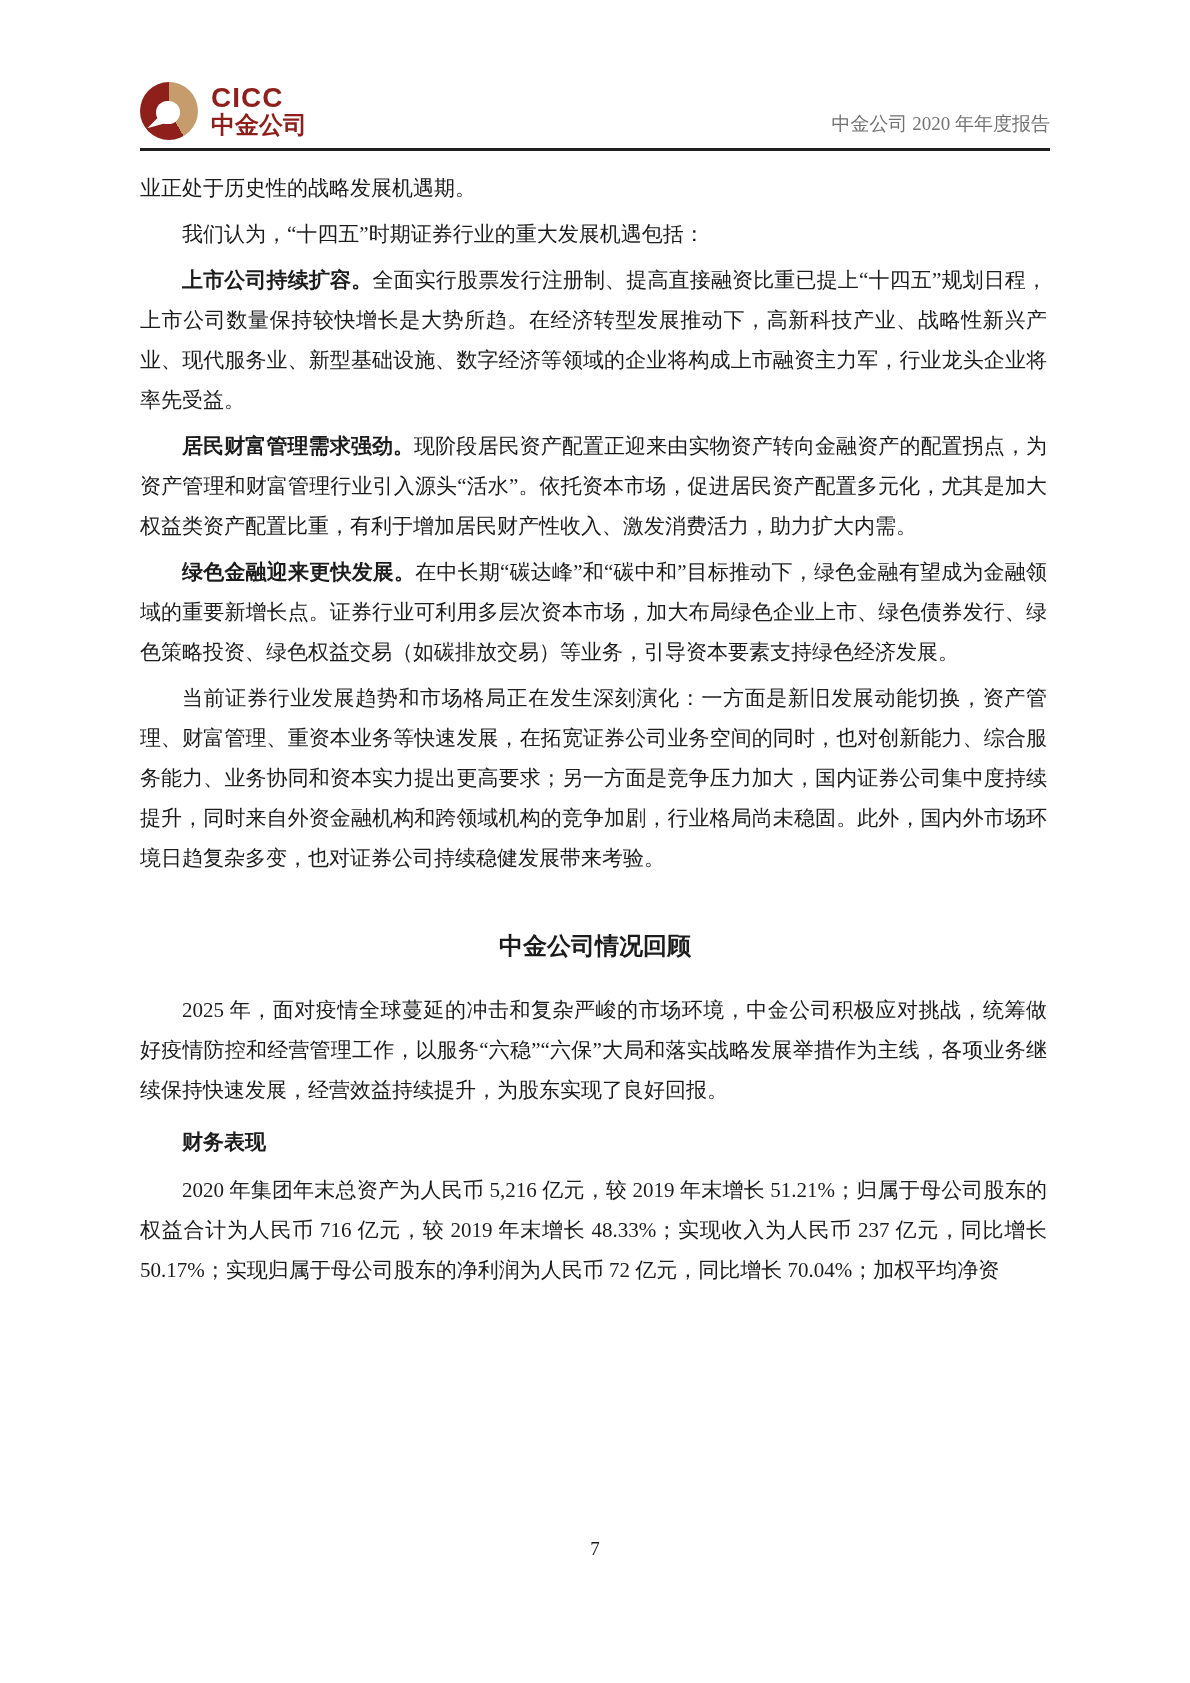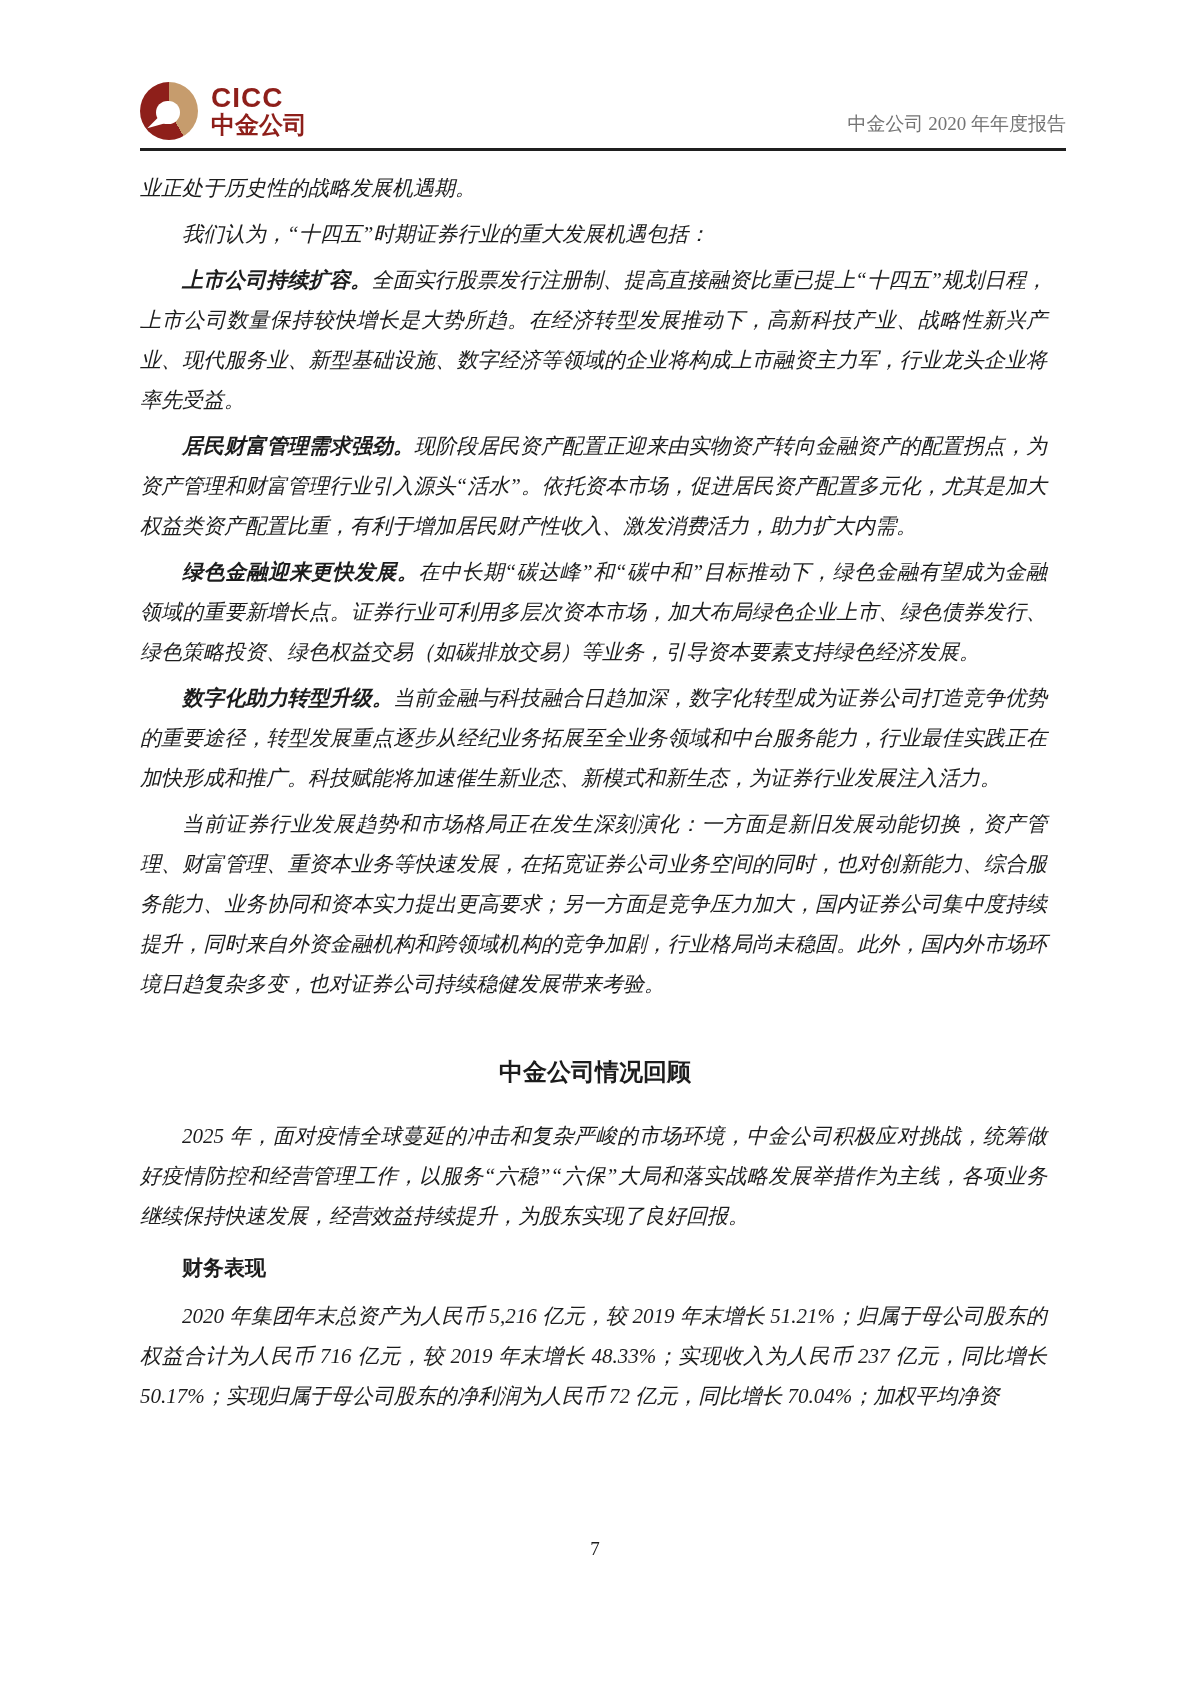--- a/index.html
+++ b/index.html
@@ -7,21 +7,21 @@
     position:relative;
     width:1190px; height:1683px;
     background:#ffffff;
     font-family:"Liberation Serif","DejaVu Serif",serif;
     color:#1c1c1c;
     overflow:hidden;
   }
 
   
   .header {
-    position:absolute; top:82px; left:140px; right:124px;
+    position:absolute; top:82px; left:140px; right:140px;
   }
   .header-row {
     display:flex; justify-content:space-between; align-items:flex-end;
     padding-bottom:8px;
     border-bottom:3px solid #1f1f1f;
   }
   .logo { display:flex; align-items:center; gap:13px; }
   .logo-disc {
     width:58px; height:58px; border-radius:50%;
     background:conic-gradient(#C69C6D 0deg 150deg, #8E1F1A 150deg 360deg);
@@ -46,21 +46,21 @@
     font-weight:bold; font-size:24px; color:#8E1F1A;
   }
   .header-title { font-size:19px; color:#737373; padding-bottom:3px; }
 
   
   .doc-body {
     position:absolute; top:168px; left:140px; right:140px;
     font-size:21px; line-height:40px;
     text-align:justify;
   }
-  .doc-body p { margin:0 3px 6px 0;font-style:italic; }
+  .doc-body p { margin:0 3px 6px 0; }
   .indent { text-indent:2em; }
   .lead {
     font-weight:bold;
     font-family:"Liberation Sans","DejaVu Sans",sans-serif;
   }
   .section-heading {
     font-family:"Liberation Sans","DejaVu Sans",sans-serif;
     font-weight:bold; font-size:24px; line-height:40px;
     margin:48px 0 24px 0; text-align:center;
   }
@@ -103,21 +103,20 @@
 
     <p class="indent">我们认为，“十四五”时期证券行业的重大发展机遇包括：</p>
 
 
     <p class="indent"><span class="lead">上市公司持续扩容。</span><span>全面实行股票发行注册制、提高直接融资比重已提上“十四五”规划日程，上市公司数量保持较快增长是大势所趋。在经济转型发展推动下，高新科技产业、战略性新兴产业、现代服务业、新型基础设施、数字经济等领域的企业将构成上市融资主力军，行业龙头企业将率先受益。</span></p>
 
     <p class="indent"><span class="lead">居民财富管理需求强劲。</span><span>现阶段居民资产配置正迎来由实物资产转向金融资产的配置拐点，为资产管理和财富管理行业引入源头“活水”。依托资本市场，促进居民资产配置多元化，尤其是加大权益类资产配置比重，有利于增加居民财产性收入、激发消费活力，助力扩大内需。</span></p>
 
     <p class="indent"><span class="lead">绿色金融迎来更快发展。</span><span>在中长期“碳达峰”和“碳中和”目标推动下，绿色金融有望成为金融领域的重要新增长点。证券行业可利用多层次资本市场，加大布局绿色企业上市、绿色债券发行、绿色策略投资、绿色权益交易（如碳排放交易）等业务，引导资本要素支持绿色经济发展。</span></p>
 
-    <p class="indent"><span class="lead">数字化助力转型升级。</span><span>当前金融与科技融合日趋加深，数字化转型成为证券公司打造竞争优势的重要途径，转型发展重点逐步从经纪业务拓展至全业务领域和中台服务能力，行业最佳实践正在加快形成和推广。科技赋能将加速催生新业态、新模式和新生态，为证券行业发展注入活力。</span></p>
 
     <p class="indent">当前证券行业发展趋势和市场格局正在发生深刻演化：一方面是新旧发展动能切换，资产管理、财富管理、重资本业务等快速发展，在拓宽证券公司业务空间的同时，也对创新能力、综合服务能力、业务协同和资本实力提出更高要求；另一方面是竞争压力加大，国内证券公司集中度持续提升，同时来自外资金融机构和跨领域机构的竞争加剧，行业格局尚未稳固。此外，国内外市场环境日趋复杂多变，也对证券公司持续稳健发展带来考验。</p>
 
     <div class="section-heading">中金公司情况回顾</div>
 
     <p class="indent">2025 年，面对疫情全球蔓延的冲击和复杂严峻的市场环境，中金公司积极应对挑战，统筹做好疫情防控和经营管理工作，以服务“六稳”“六保”大局和落实战略发展举措作为主线，各项业务继续保持快速发展，经营效益持续提升，为股东实现了良好回报。</p>
 
     <div class="sub-heading">财务表现</div>
 
     <p class="indent">2020 年集团年末总资产为人民币 5,216 亿元，较 2019 年末增长 51.21%；归属于母公司股东的权益合计为人民币 716 亿元，较 2019 年末增长 48.33%；实现收入为人民币 237 亿元，同比增长 50.17%；实现归属于母公司股东的净利润为人民币 72 亿元，同比增长 70.04%；加权平均净资</p>

